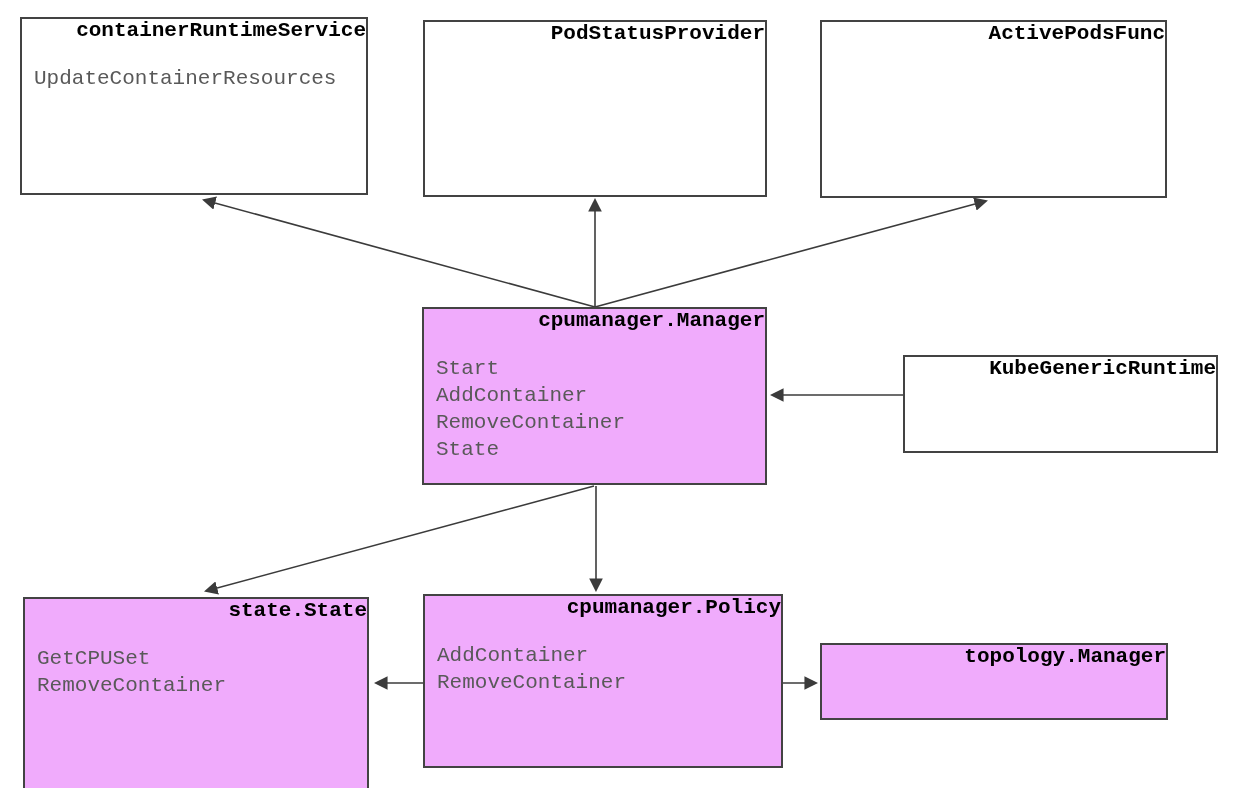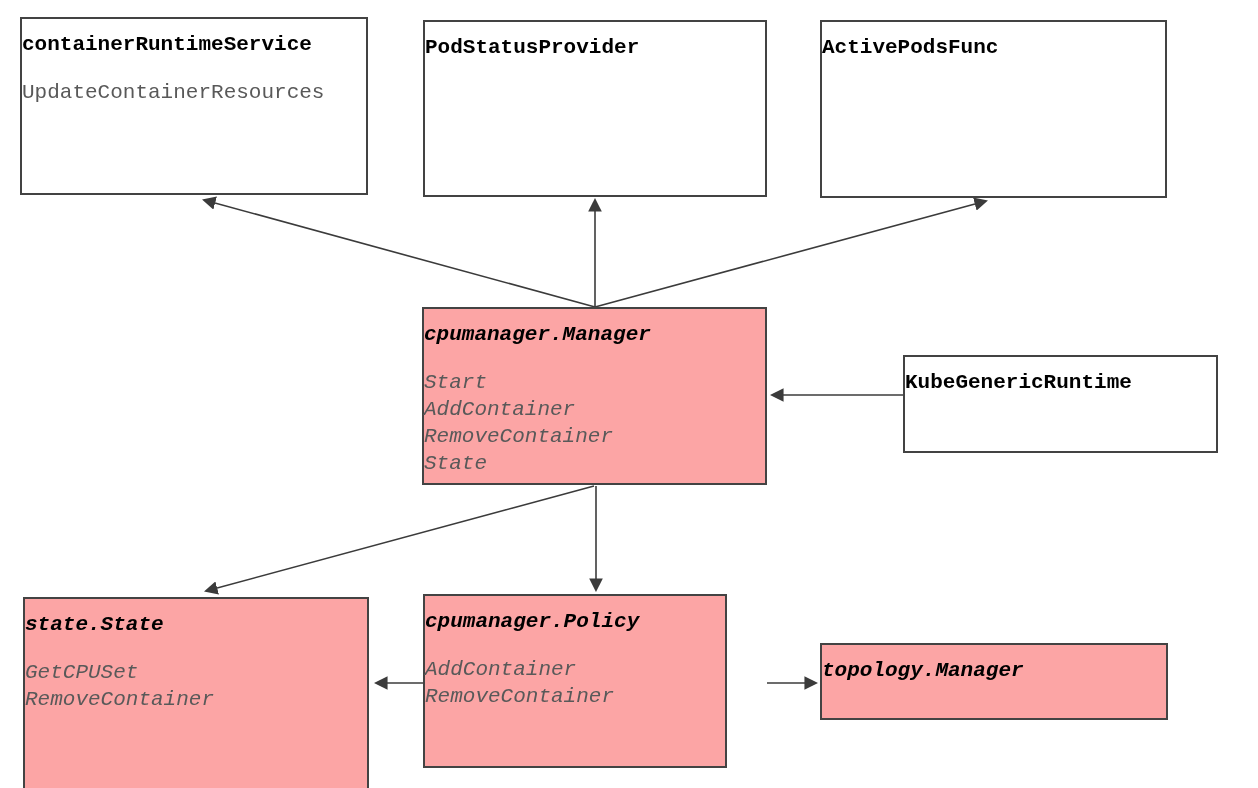--- a/index.html
+++ b/index.html
@@ -23,50 +23,48 @@
     height: 788px;
     pointer-events: none;
   }
   .box {
     position: absolute;
     box-sizing: border-box;
     border: 2px solid #434343;
     background: #ffffff;
   }
   .box.blue {
-    background: #fca5a5;
-    font-style: italic;
+    background: #f0abfc;
   }
   .box .title {
-    text-align: left;
+    text-align: right;
     font-weight: bold;
     font-size: 21px;
     line-height: 24px;
     color: #000000;
-    padding-top: 14px;
     letter-spacing: 0;
   }
   .box .methods {
     margin-top: 22px;
-    padding-left: 0;
+    padding-left: 12px;
     font-size: 21px;
     line-height: 27px;
     color: #595959;
   }
   .box .methods div {
     white-space: pre;
   }
   
   #box-container-runtime-service { left: 20px;  top: 17px;  width: 348px; height: 178px; }
   #box-pod-status-provider       { left: 423px; top: 20px;  width: 344px; height: 177px; }
   #box-active-pods-func          { left: 820px; top: 20px;  width: 347px; height: 178px; }
   #box-cpumanager-manager        { left: 422px; top: 307px; width: 345px; height: 178px; }
   #box-kube-generic-runtime      { left: 903px; top: 355px; width: 315px; height: 98px; }
   #box-state-state               { left: 23px;  top: 597px; width: 346px; height: 227px; }
-  #box-cpumanager-policy         { left: 423px; top: 594px; width: 304px; height: 174px; }
+  #box-cpumanager-policy         { left: 423px; top: 594px; width: 360px; height: 174px; }
   #box-topology-topology         { left: 820px; top: 643px; width: 348px; height: 77px; }
 </style>
 </head>
 <body>
 
 <div class="canvas">
 
   <svg class="edges-layer" width="1258" height="788" viewBox="0 0 1258 788" xmlns="http://www.w3.org/2000/svg">
     <defs>
       <marker id="arrowhead" viewBox="0 0 10 10" refX="8.5" refY="5" markerWidth="8.5" markerHeight="8.5" orient="auto-start-reverse">

